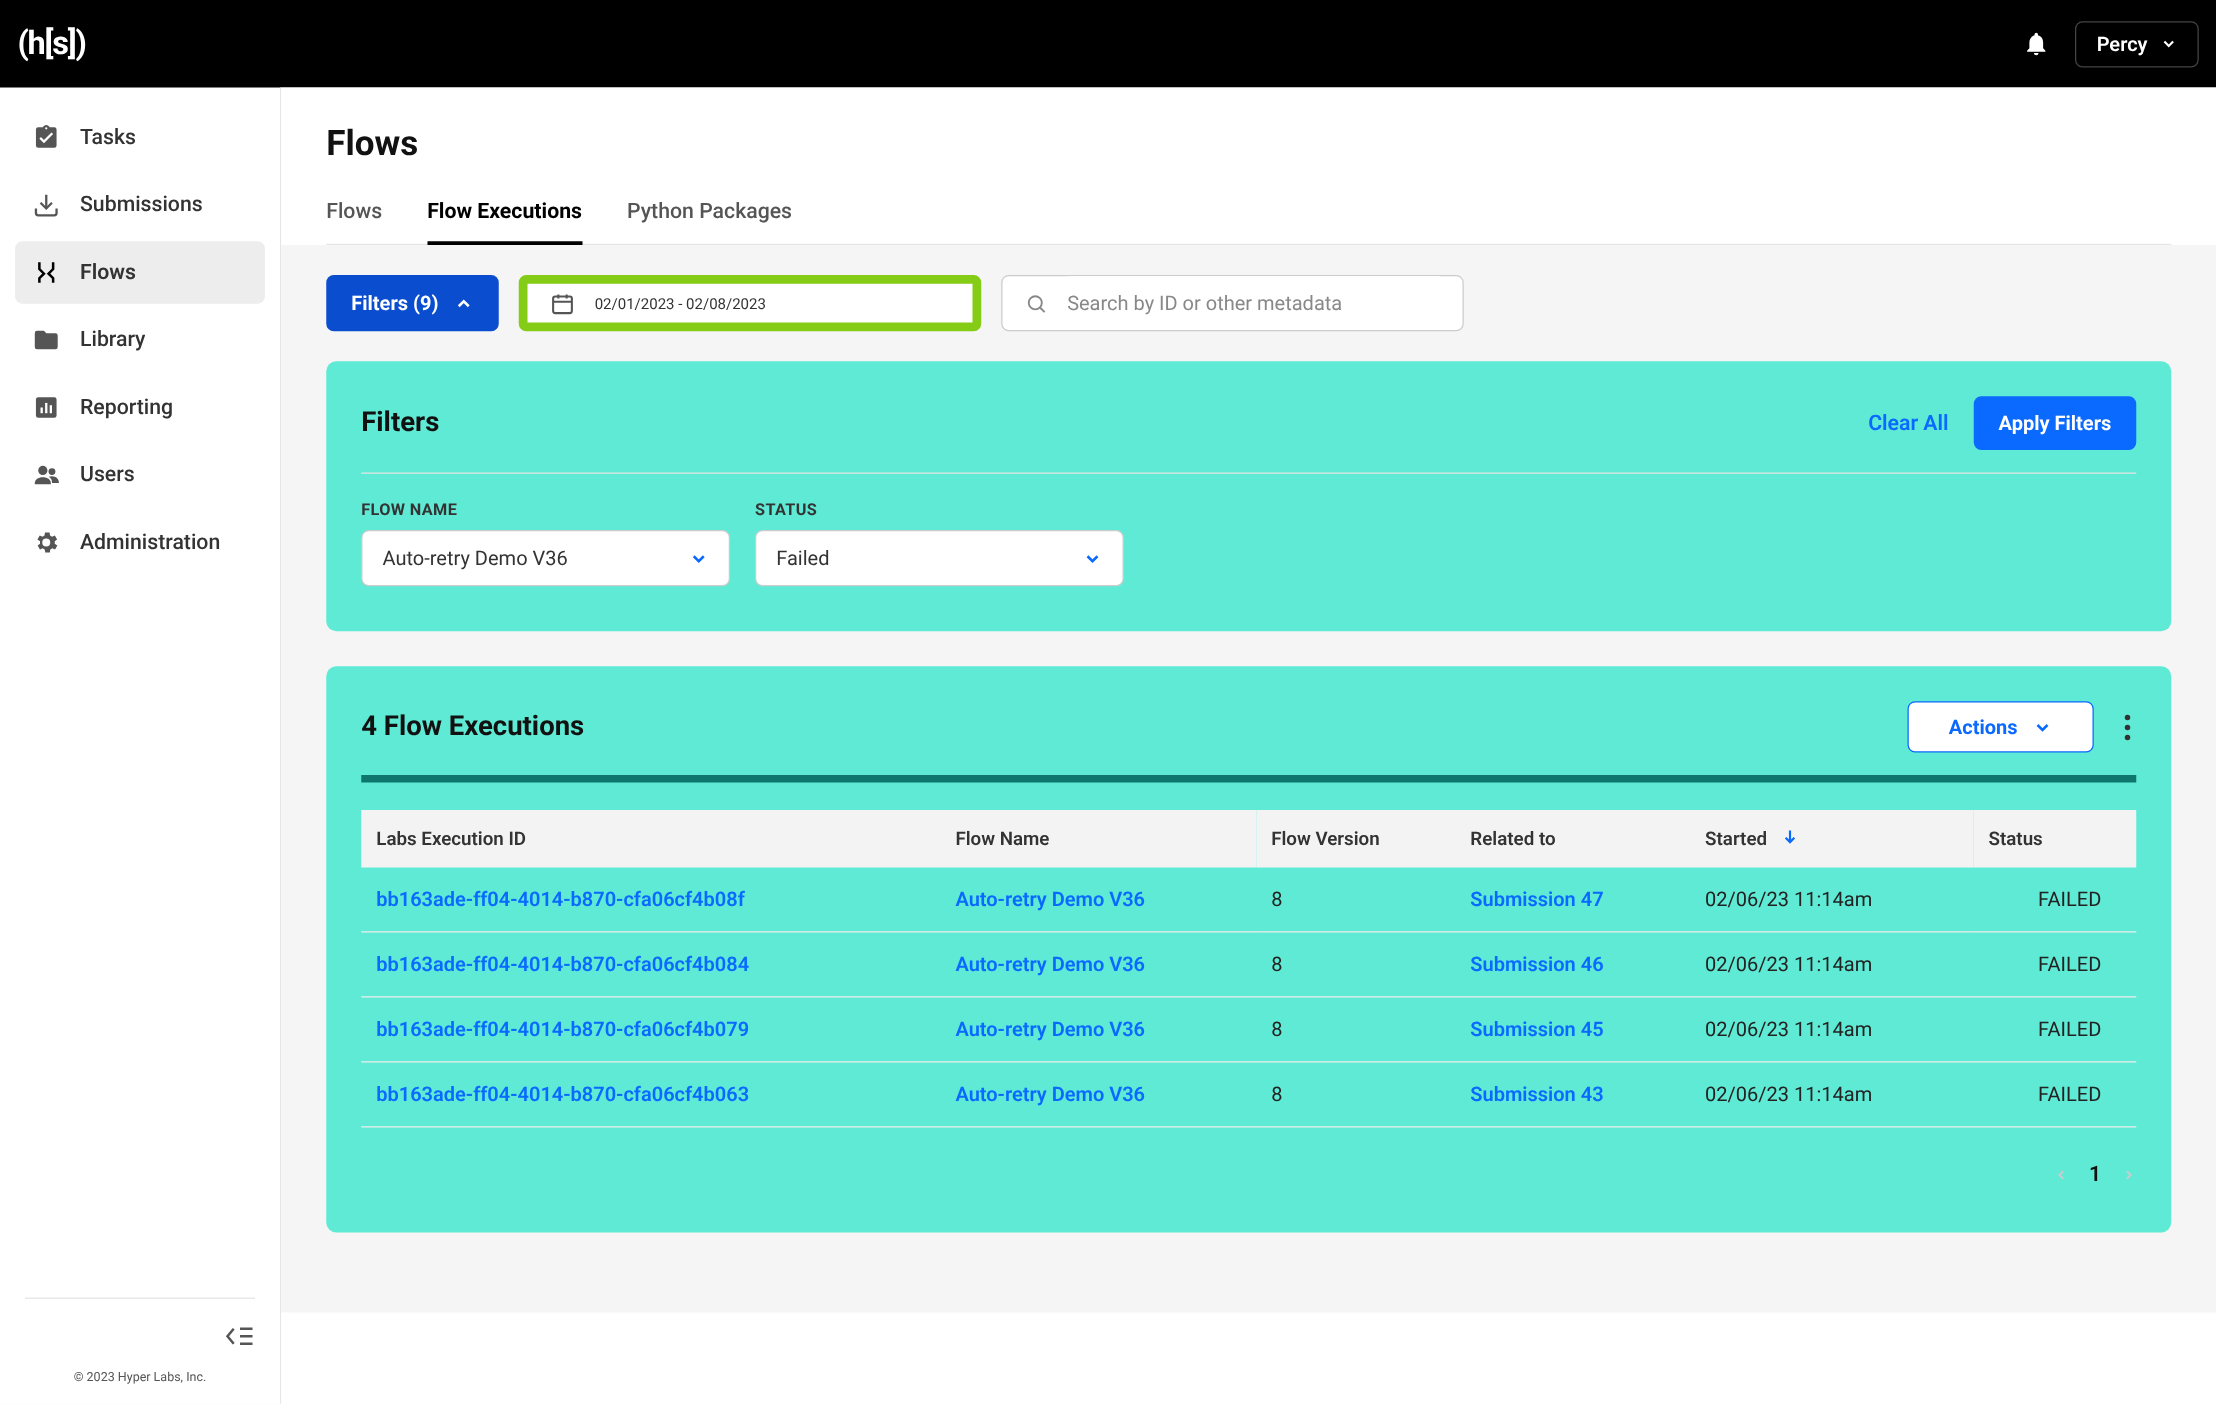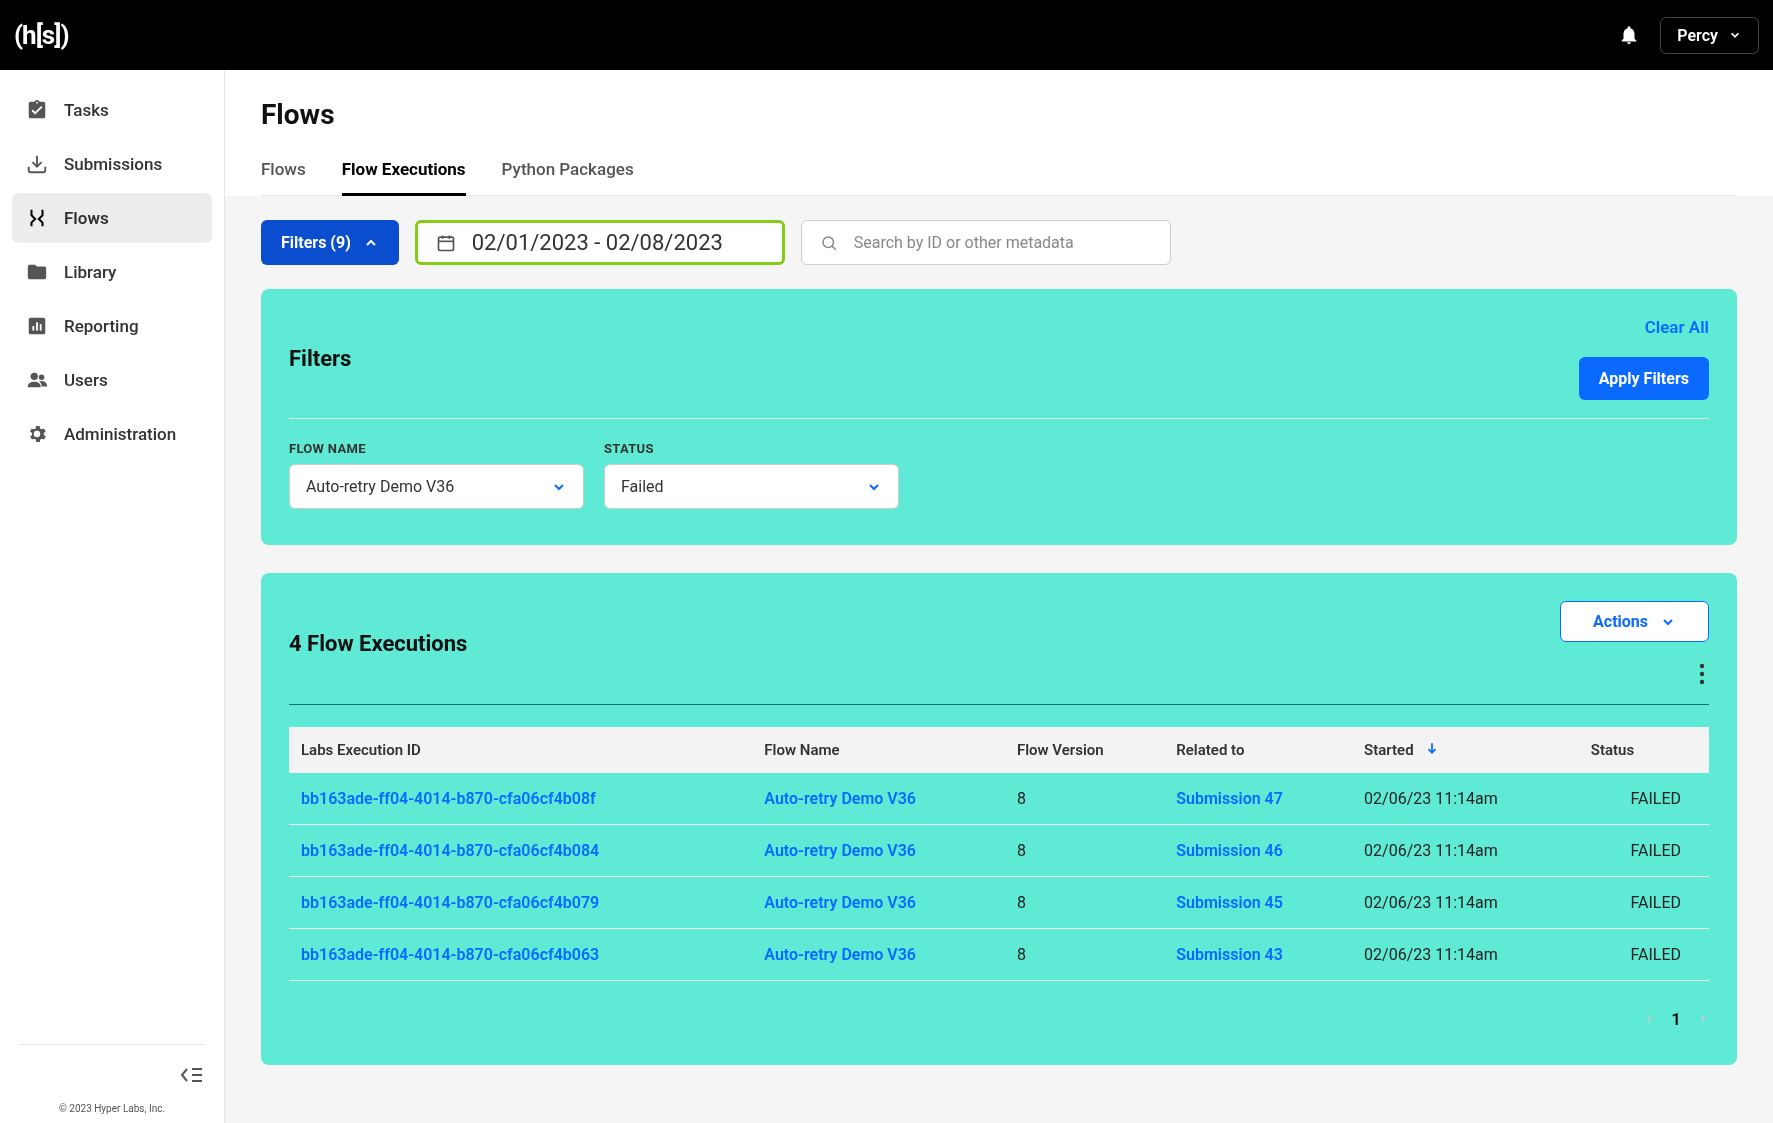--- a/index.html
+++ b/index.html
@@ -26,39 +26,39 @@
     .main { flex: 1; background: #fff; }
     .page-header { padding: 28px 36px 0 36px; }
     .page-title { font-size: 28px; font-weight: 700; color: #111; margin-bottom: 28px; }
     .tabs { display: flex; gap: 36px; border-bottom: 1px solid #e5e5e5; }
     .tab { padding-bottom: 14px; font-size: 17px; color: #555; font-weight: 500; cursor: pointer; border-bottom: 3px solid transparent; margin-bottom: -1px; }
     .tab.active { color: #000; font-weight: 700; border-bottom-color: #000; }
     
     .content-area { background: #f5f5f5; padding: 0 36px 36px 36px; }
     .toolbar { display: flex; gap: 16px; padding: 24px 0; }
     .filters-btn { background: #0a4dcf; color: #fff; border: none; padding: 12px 20px; border-radius: 6px; font-size: 16px; font-weight: 700; display: flex; align-items: center; gap: 12px; cursor: pointer; }
-    .date-input { background: #fff; border: 3px solid #84cc16; border-radius: 6px; padding: 0 18px; display: flex; align-items: center; gap: 16px; font-size: 22px; color: #333; width: 370px; cursor: pointer; }
+    .date-input { background: #fff; border: 7px solid #84cc16; border-radius: 6px; padding: 0 18px; display: flex; align-items: center; gap: 16px; font-size: 12px; color: #333; width: 370px; cursor: pointer; }
     .search-input { background: #fff; border: 1px solid #ccc; border-radius: 6px; padding: 0 18px; display: flex; align-items: center; gap: 16px; width: 370px; }
     .search-input input { border: none; outline: none; font-size: 16px; width: 100%; padding: 12px 0; color: #333; }
     .search-input input::placeholder { color: #888; }
     
     .panel { background: #5eead4; border-radius: 8px; padding: 28px 28px 36px 28px; margin-bottom: 28px; }
     .panel-header { display: flex; justify-content: space-between; align-items: center; border-bottom: 1px solid #e5e5e5; padding-bottom: 18px; margin-bottom: 22px; }
     .panel-title { font-size: 22px; font-weight: 700; color: #111; }
-    .panel-actions { display: flex; align-items: flex-end; gap: 20px; flex-direction: column; }
+    .panel-actions { display: flex; align-items: center; gap: 20px; }
     .clear-link { color: #0a69ff; font-size: 17px; font-weight: 600; cursor: pointer; }
     .apply-btn { background: #0a69ff; color: #fff; border: none; padding: 12px 20px; border-radius: 6px; font-size: 16px; font-weight: 700; cursor: pointer; }
     
     .filter-fields { display: flex; gap: 20px; }
     .filter-field { display: flex; flex-direction: column; gap: 8px; }
     .field-label { font-size: 13px; font-weight: 700; color: #333; letter-spacing: 0.3px; }
     .dropdown { border: 1px solid #ccc; border-radius: 6px; padding: 12px 16px; width: 295px; display: flex; justify-content: space-between; align-items: center; font-size: 16px; color: #333; cursor: pointer; background: #fff; }
     .dropdown-chevron { color: #0a69ff; }
     
-    .table-panel .panel-header { border-bottom: 1px solid #0f766e; }
+    .table-panel .panel-header { border-bottom: 6px solid #0f766e; }
     .actions-btn { border: 1.5px solid #0a69ff; color: #0a69ff; background: #fff; padding: 10px 32px; border-radius: 6px; font-size: 16px; font-weight: 700; display: flex; align-items: center; gap: 12px; cursor: pointer; }
     .more-icon { color: #333; cursor: pointer; padding: 0 4px; }
     
     table { width: 100%; border-collapse: collapse; }
     thead tr { background: #f3f3f3; }
     th { text-align: left; padding: 14px 12px; font-size: 15px; font-weight: 600; color: #333; }
     th.sorted { color: #333; }
     .sort-arrow { color: #0a69ff; margin-left: 8px; }
     tbody tr { border-bottom: 1px solid #eee; }
     td { padding: 16px 12px; font-size: 16px; color: #222; }

